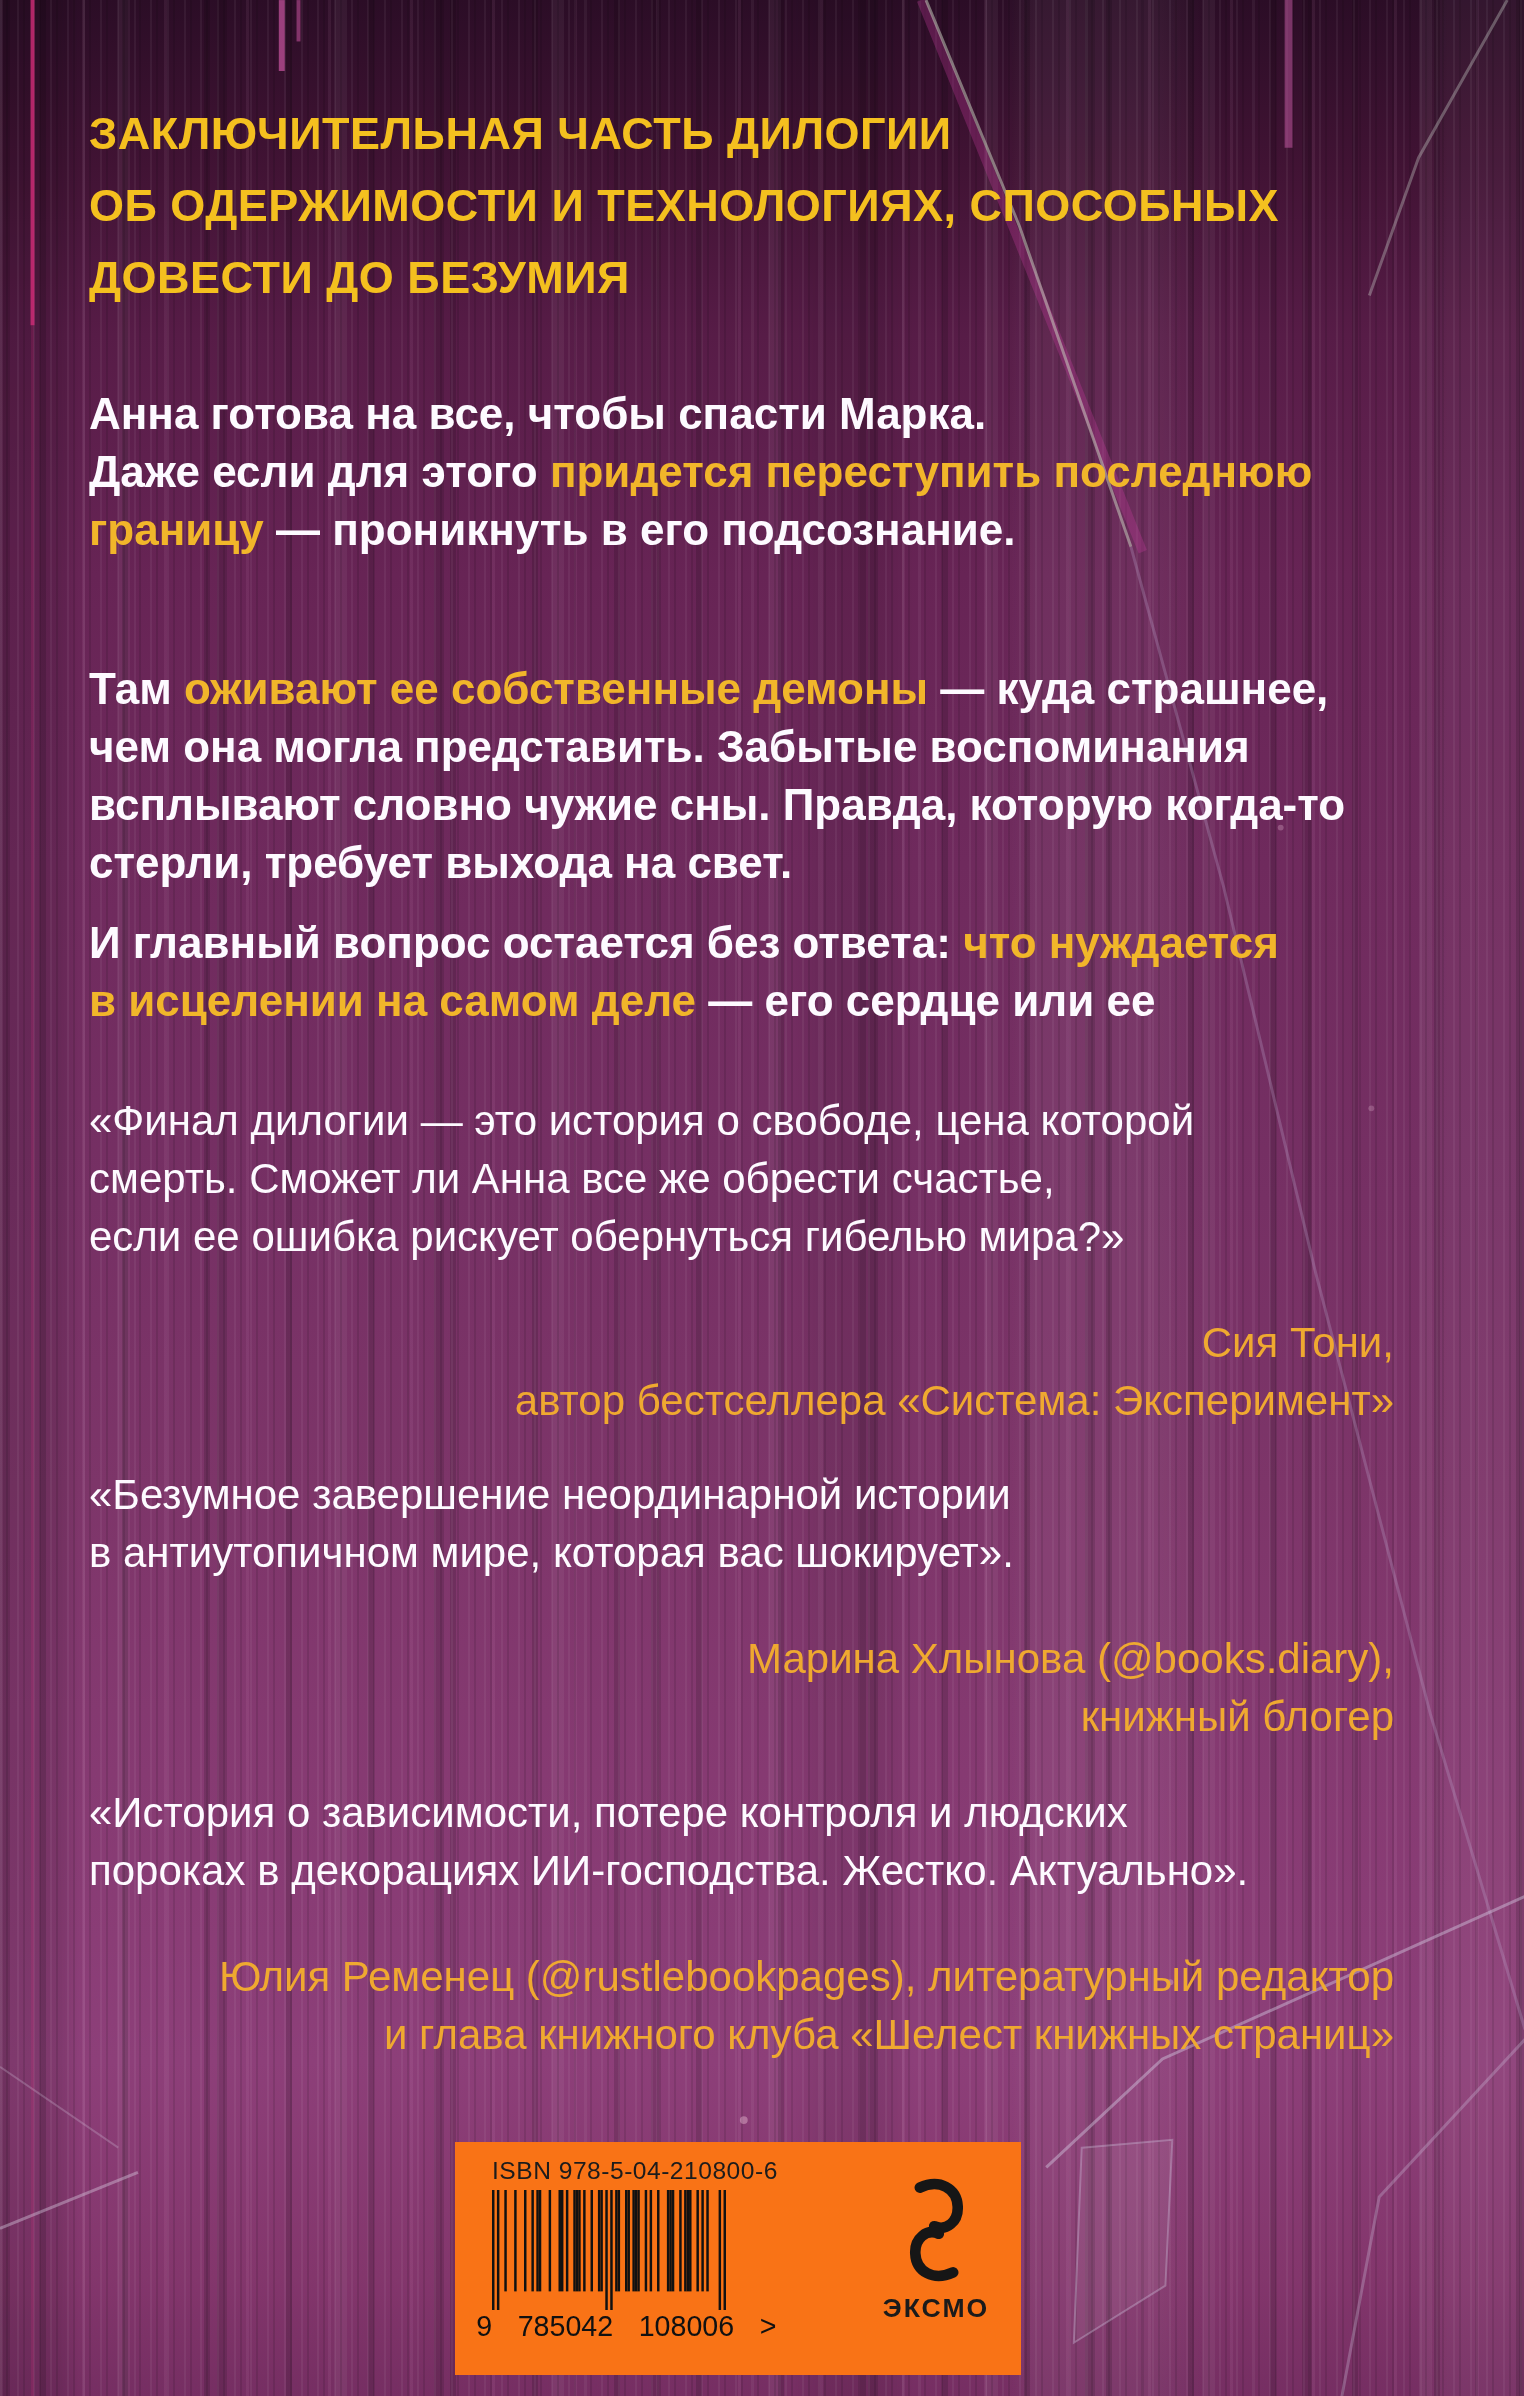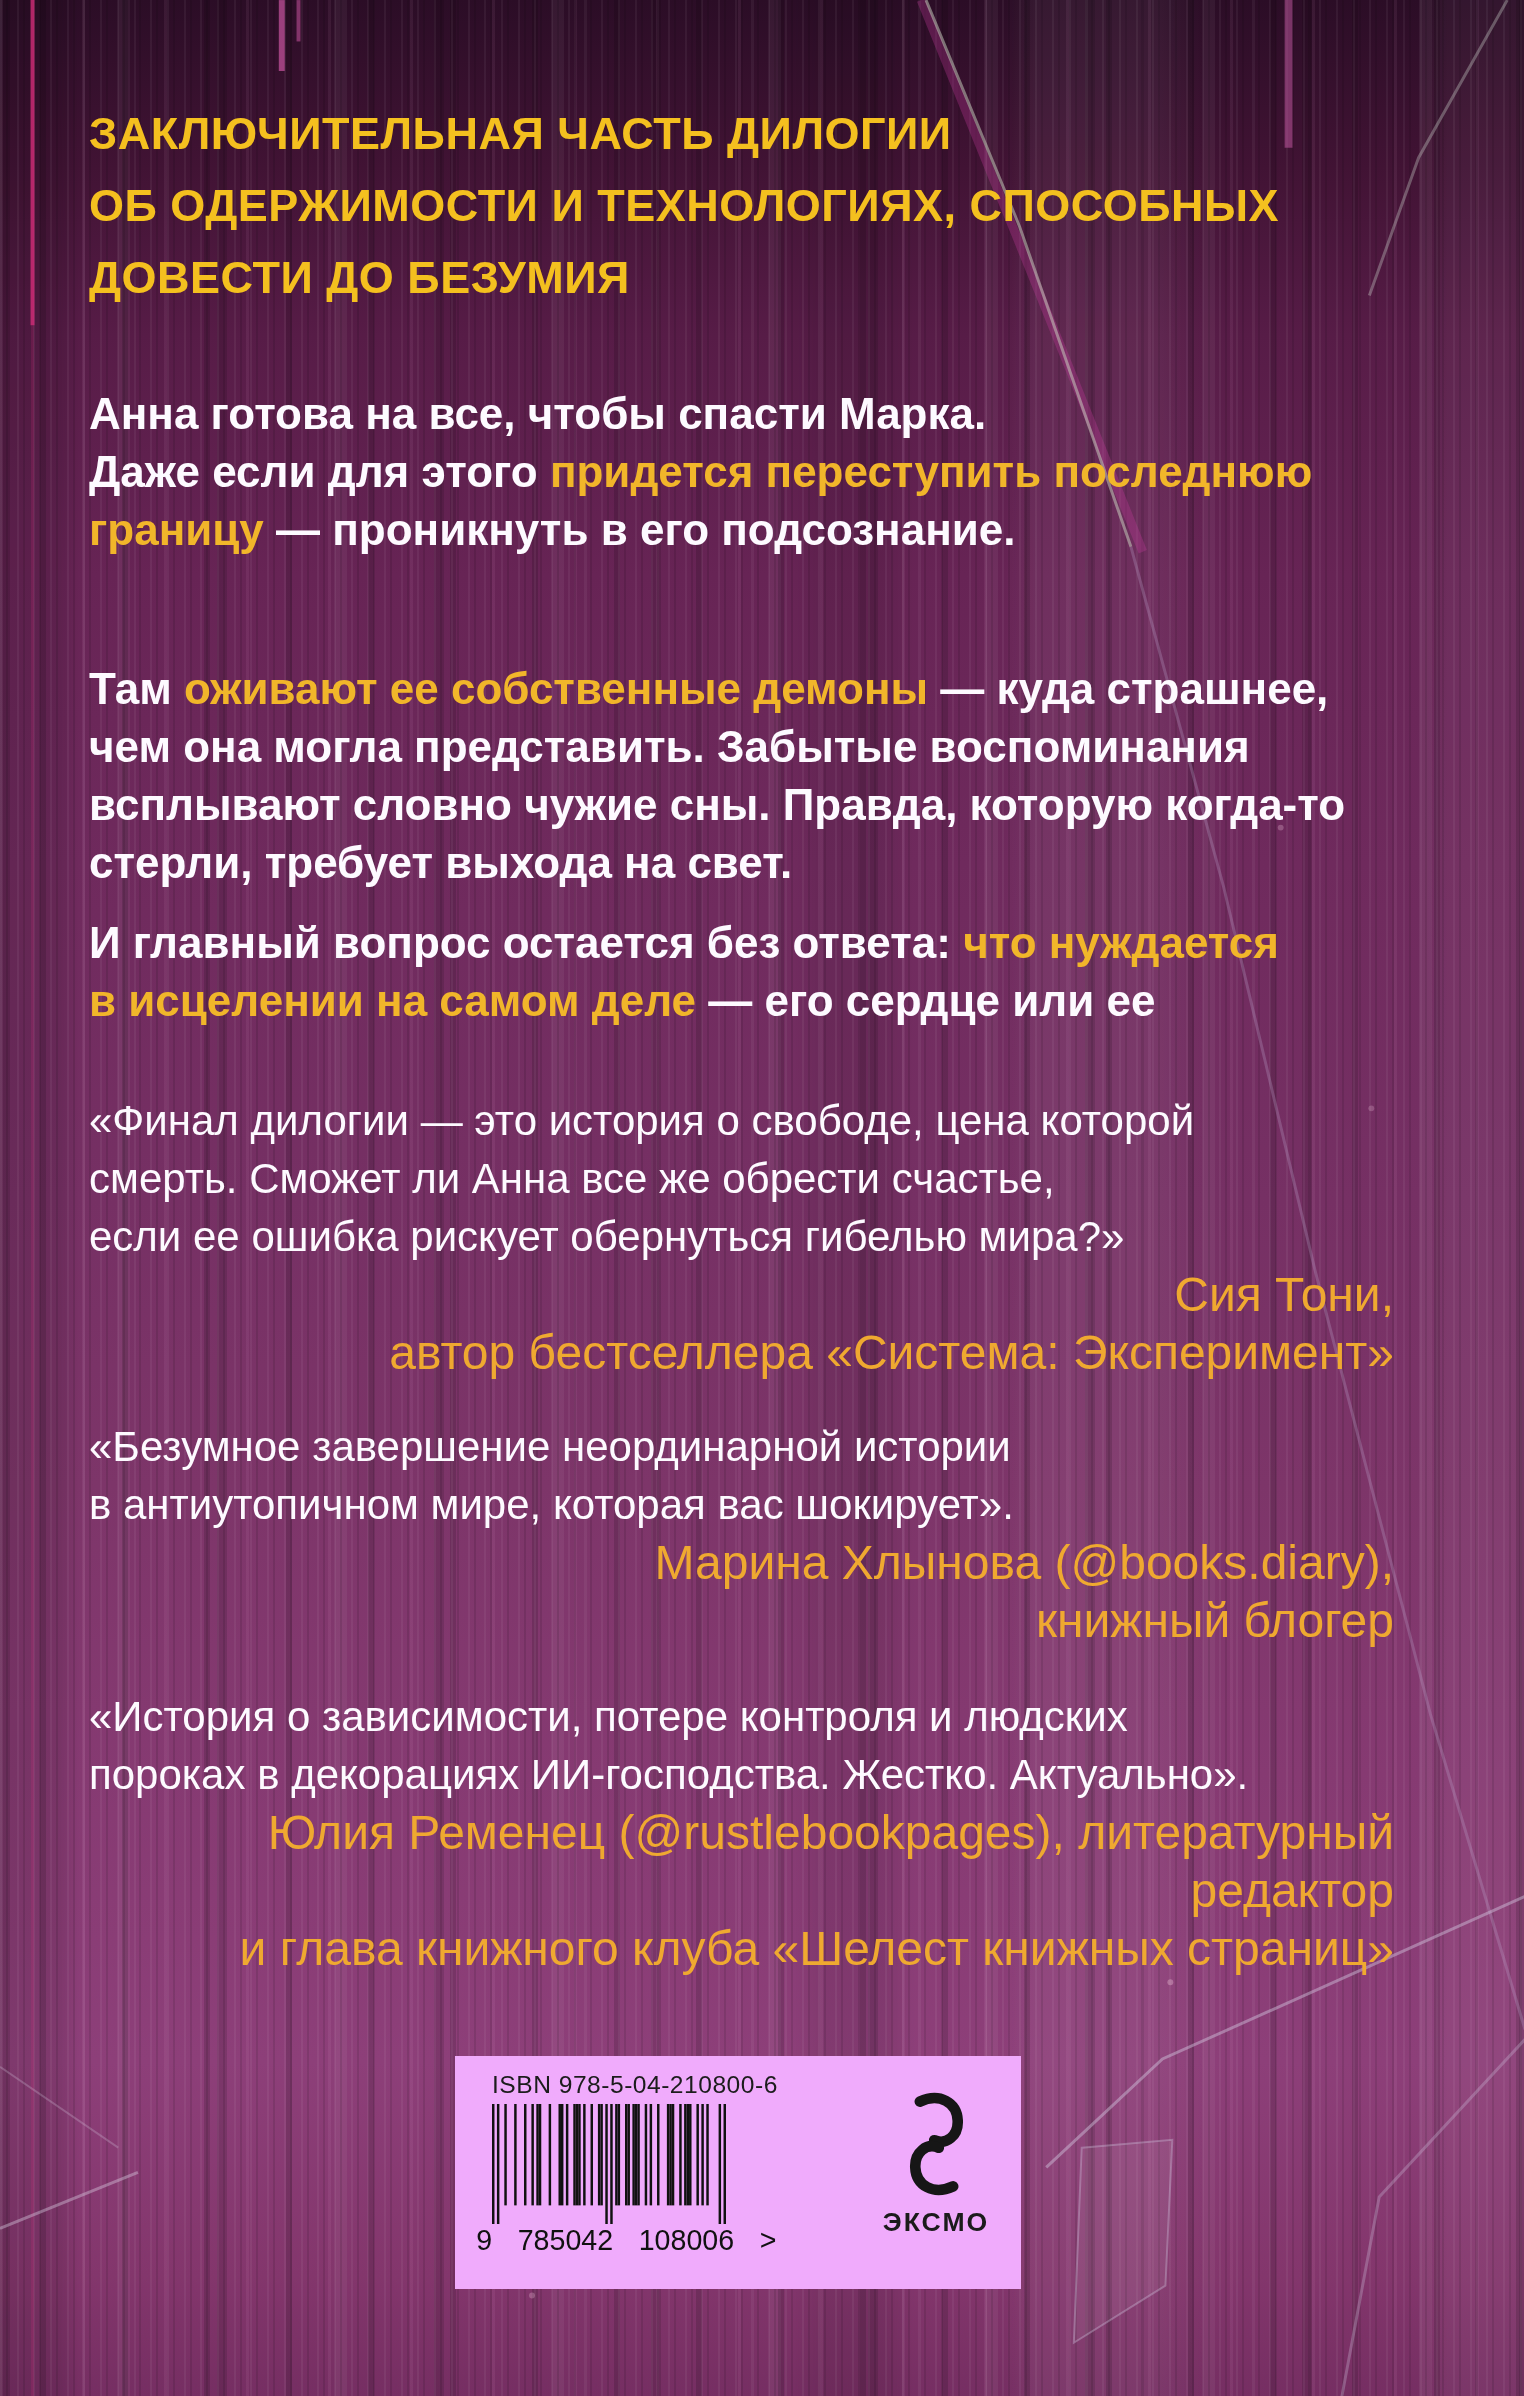--- a/index.html
+++ b/index.html
@@ -13,23 +13,23 @@
       linear-gradient(90deg, rgba(0,0,0,0.10) 0 59px, rgba(0,0,0,0) 79px 52%, rgba(0,0,0,0.08) 54% 58%, rgba(0,0,0,0) 60% 66%, rgba(255,255,255,0.05) 68% 76%, rgba(0,0,0,0) 79% 93%, rgba(255,255,255,0.04) 95% 100%),
       linear-gradient(180deg,#2b0d26 0%,#411334 7%,#571c47 14%,#672455 24%,#6f2a5d 36%,#763064 50%,#7d3569 62%,#863a72 74%,#8d3f79 86%,#83366c 95%,#752e62 100%);
   }
   .cracks{position:absolute;left:0;top:0;width:1525px;height:2397px;pointer-events:none;}
   .content{position:absolute;left:89px;top:12px;width:1305px;}
   .hd{margin-top:86px;font-weight:700;font-size:45px;line-height:72px;letter-spacing:0.5px;color:#f4c01f;}
   .para{font-weight:700;font-size:44px;line-height:58px;color:#fdfaff;}
   .p1{margin-top:71px;} .p2{margin-top:43px;} .p3{margin-top:21.7px;}
   .quote{font-weight:400;font-size:42px;line-height:58px;color:#fdfaff;}
   .q1{margin-top:62px;} .q2{margin-top:36px;} .q3{margin-top:38px;}
-  .attr{font-weight:400;font-size:48px;line-height:58px;color:#efa930;text-align:right;}
+  .attr{font-weight:400;font-size:42px;line-height:58px;color:#efa930;text-align:right;margin-top:48px;}
   .hl{color:#f1b62a;}
-  .barcode-box{position:relative;margin:78px 0 0 366px;width:566px;height:233px;background:#f0abfc;}
+  .barcode-box{position:relative;margin:78px 0 0 366px;width:566px;height:233px;background:#f97316;}
   .bc-left{position:absolute;left:37px;top:15.8px;width:276px;}
   .isbn{font-size:24.6px;color:#1c1c1c;white-space:nowrap;letter-spacing:0.5px;}
   .bars{display:block;margin-top:4.9px;}
   .bc-digits{display:flex;gap:25.6px;margin-top:0px;transform:translateX(-15.8px);font-size:28.6px;color:#111;}
   .bc-right{position:absolute;left:412px;top:35px;width:138px;display:flex;flex-direction:column;align-items:center;}
   .eksmo-name{margin-top:9.9px;font-size:26.6px;font-weight:700;letter-spacing:2px;color:#1b1b1b;}
 </style>
 </head>
 <body>
 

